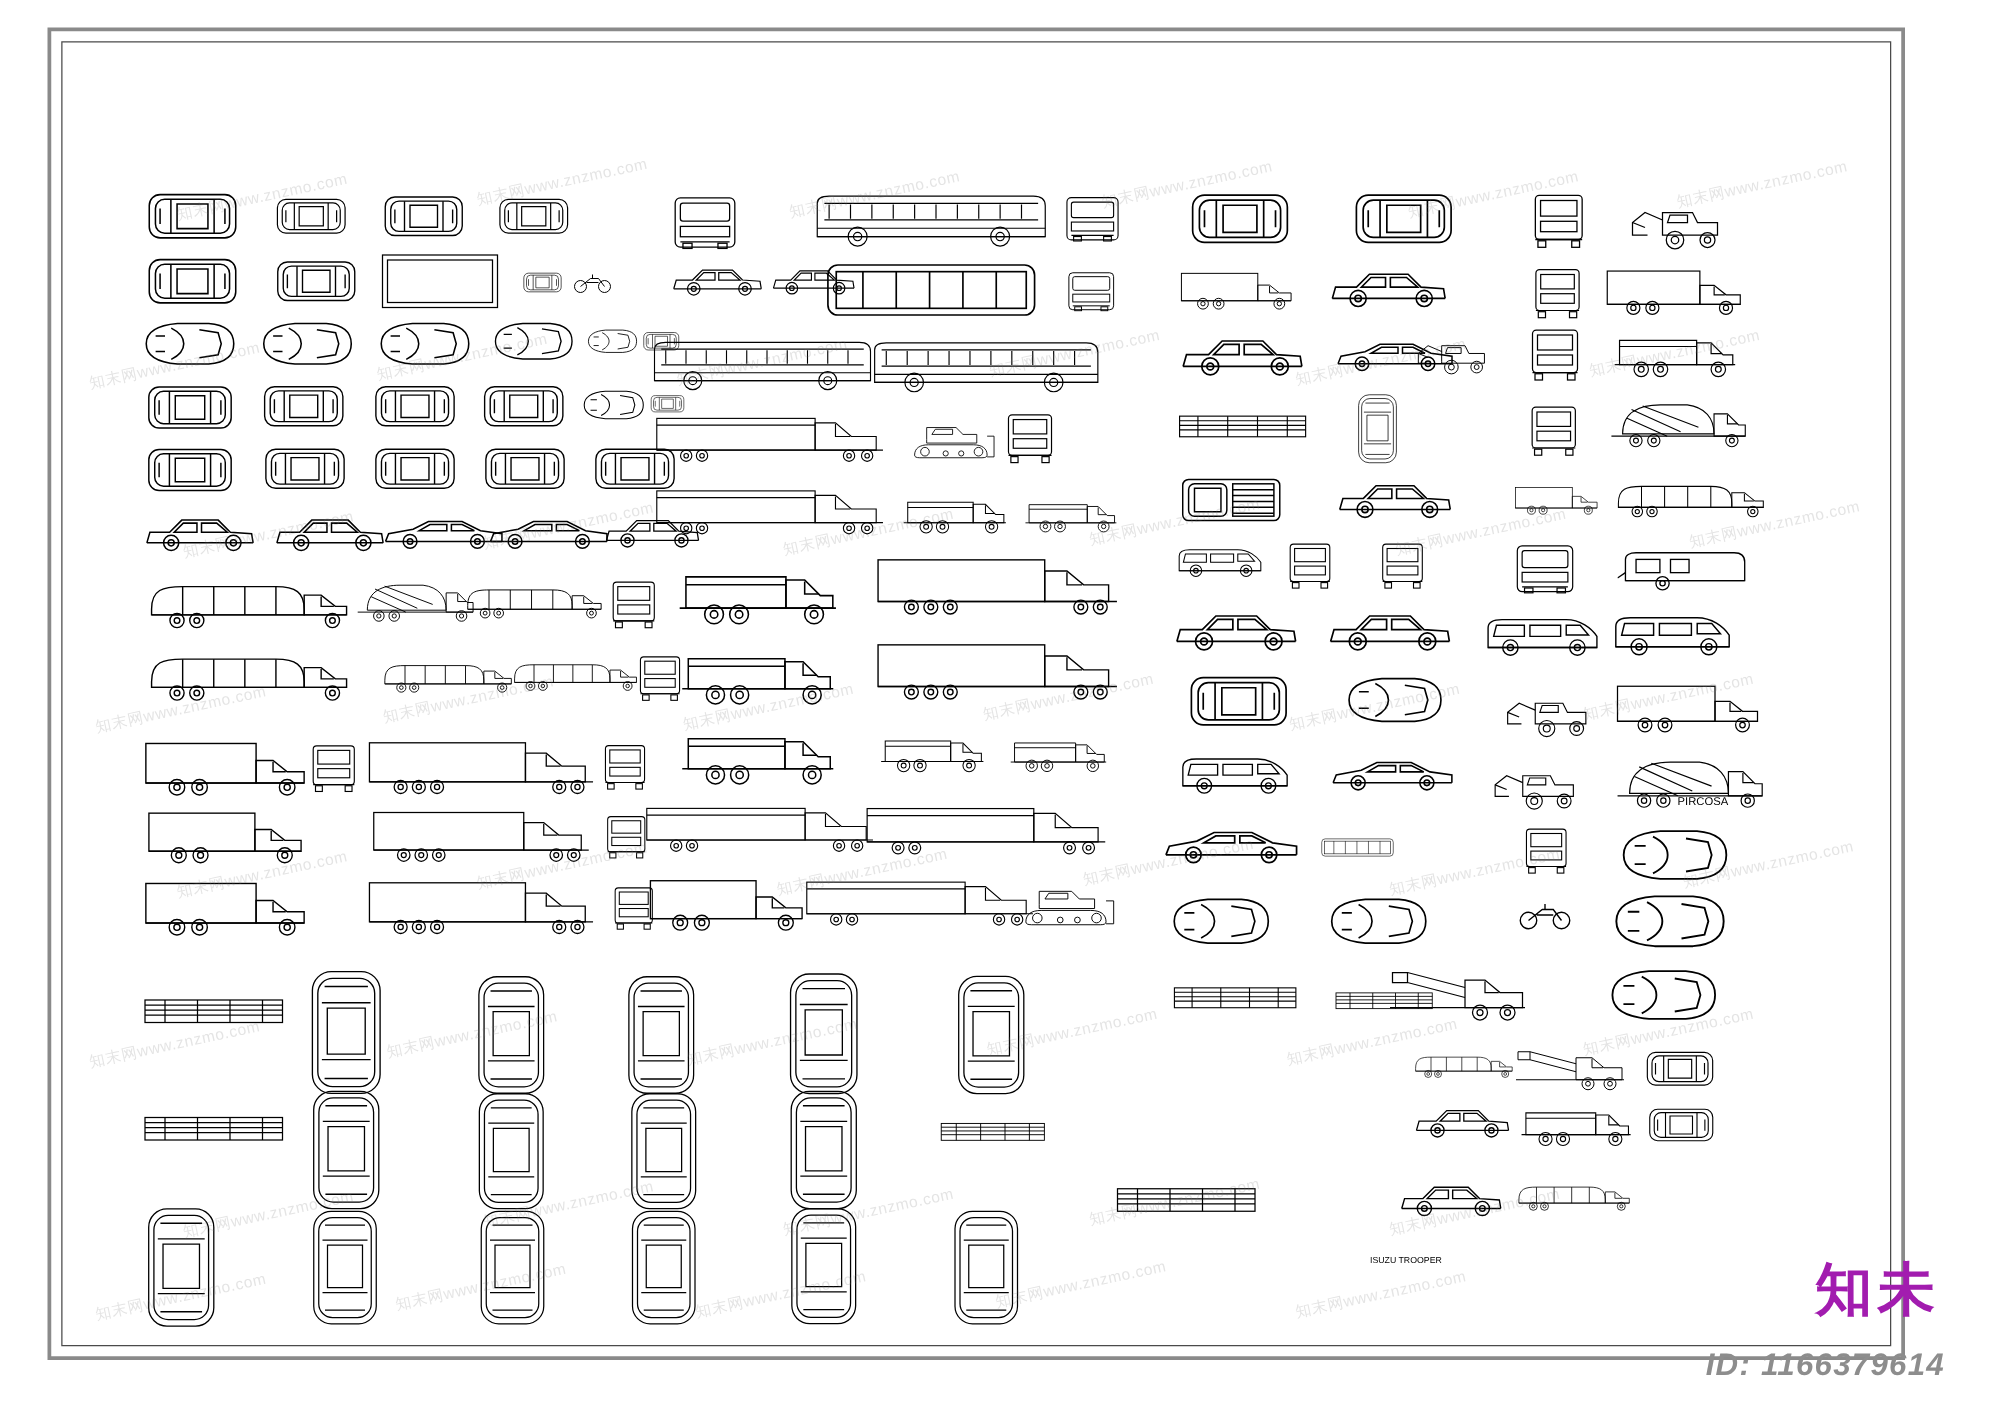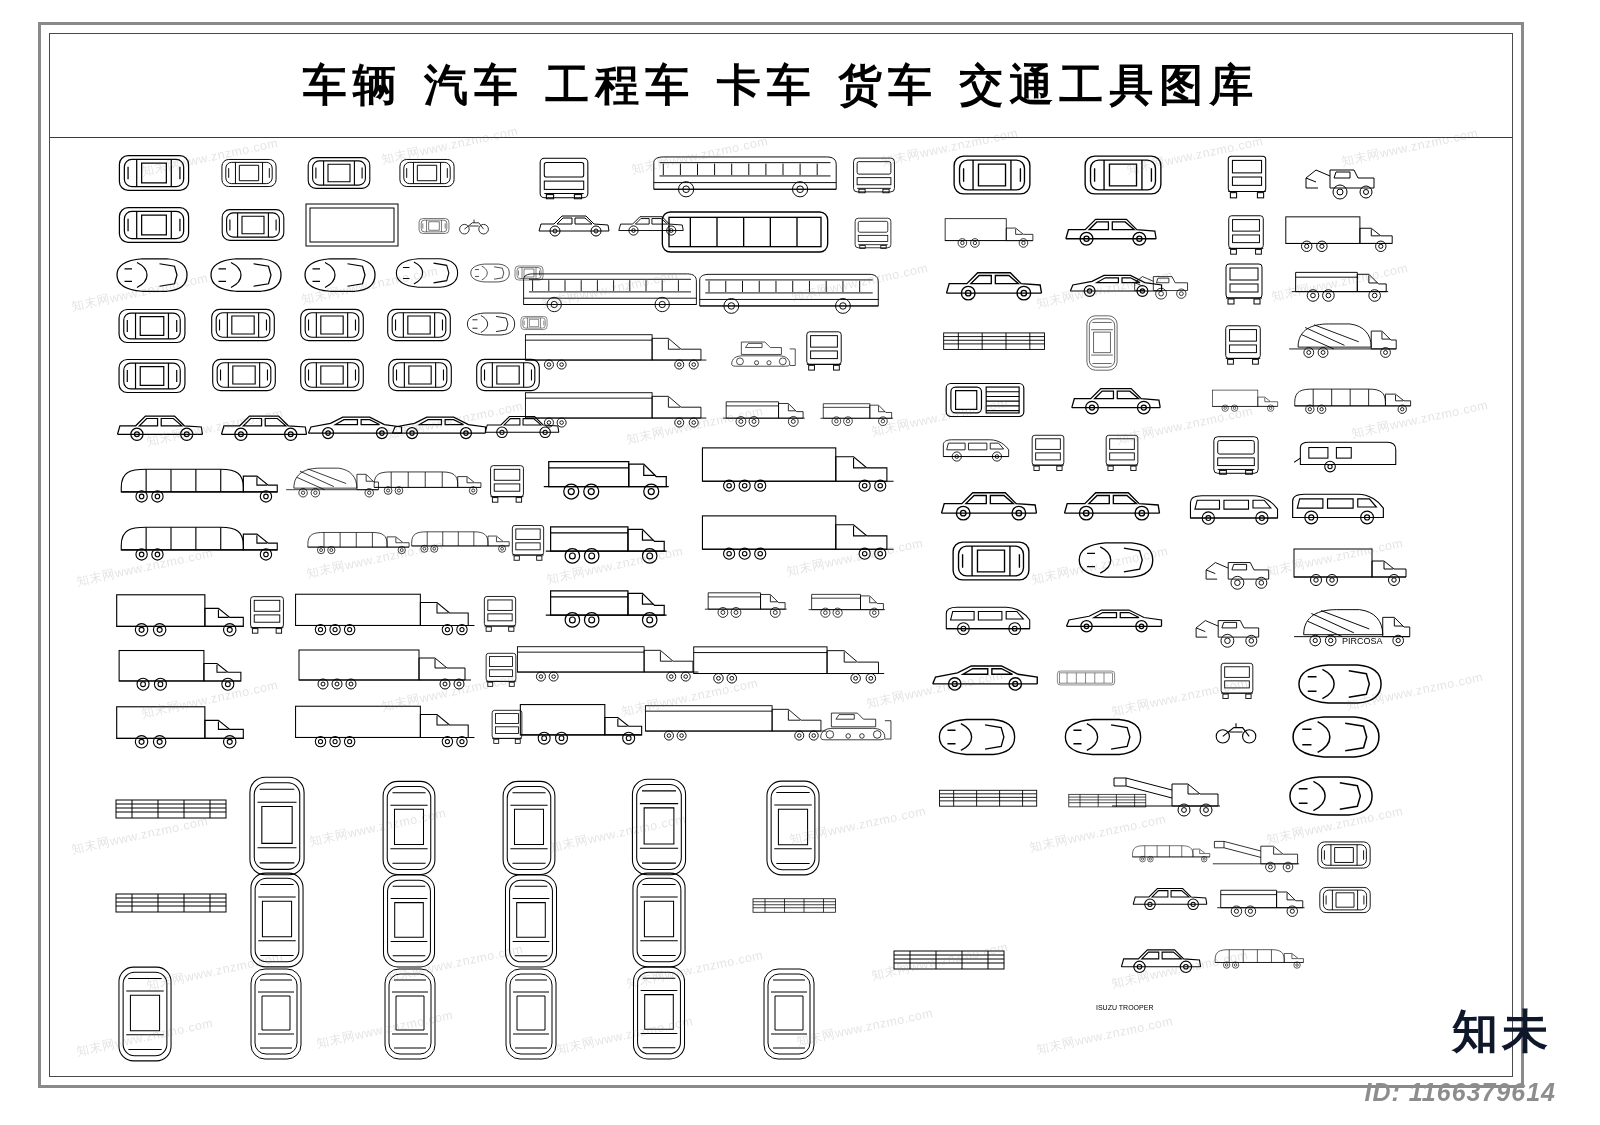--- a/index.html
+++ b/index.html
@@ -91,44 +91,41 @@
   }
 
   
   .brand {
     position: absolute;
     right: 48px;
     bottom: 62px;
     font-family: "DejaVu Sans", "Liberation Sans", sans-serif;
     font-size: 46px;
     font-weight: bold;
-    color: #0f172a;
+    color: #a21caf;
     letter-spacing: 4px;
   }
   .doc-id {
     position: absolute;
     right: 44px;
     bottom: 18px;
     font-size: 25px;
     font-weight: bold;
     color: #8d8d8d;
     letter-spacing: 1px;
     font-family: "Liberation Sans", sans-serif;
     font-style: italic;
   }
 </style>
 </head>
 <body>
 
 <div class="sheet">
   <div class="sheet-inner">
 
-    <div class="title-block">
-      <div class="title-text">车辆 汽车 工程车 卡车 货车 交通工具图库</div>
-    </div>
 
     <div class="canvas">
       <svg width="1456" height="940" viewBox="0 0 1456 940">
         <defs>
 
           <symbol id="car-plan" viewBox="0 0 60 34">
             <g fill="none" stroke="#000" stroke-width="1" vector-effect="non-scaling-stroke">
               <rect x="2" y="3" width="56" height="28" rx="7"></rect>
               <rect x="6" y="6" width="48" height="22" rx="6"></rect>
               <path d="M16 6 L16 28 M44 6 L44 28"></path>

